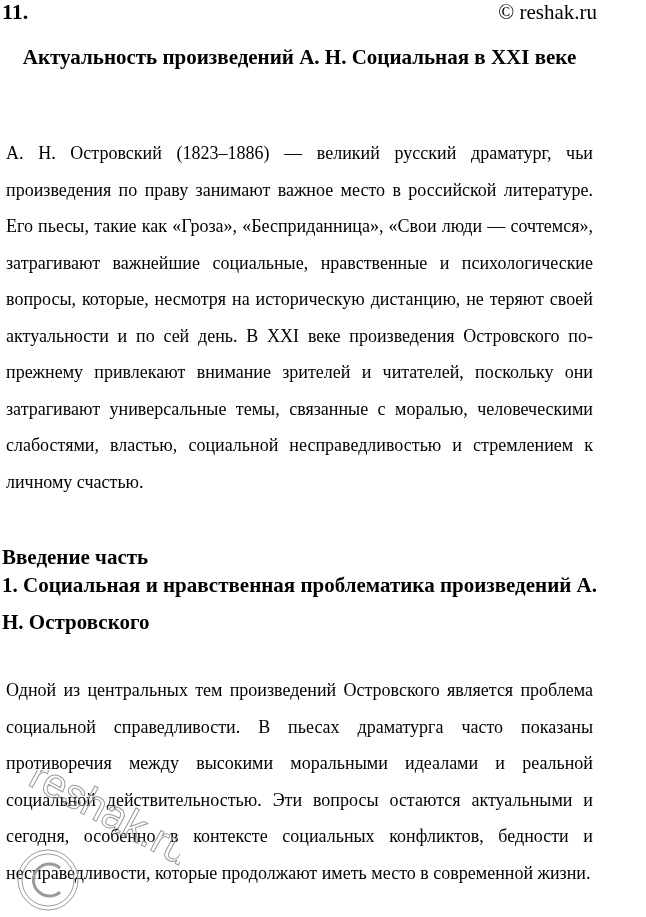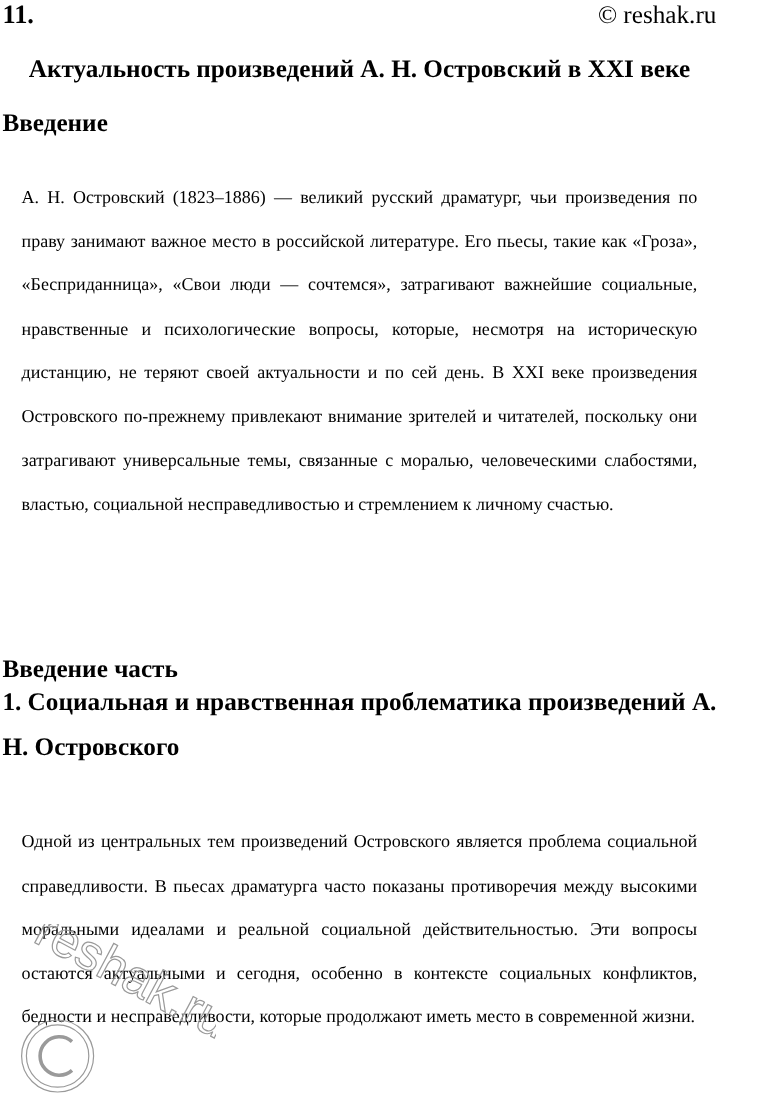--- a/index.html
+++ b/index.html
@@ -65,24 +65,24 @@
     .h-main { top: 539px; }
     .h-sub1 {
       top: 567px;
       text-align: justify;
       text-align-last: left;
     }
     .paragraph {
       position: absolute;
       left: 2px;
       right: 2px;
-      font-size: 15px;
+      font-size: 18px;
       line-height: 36.5px;
       text-align: justify;
-      margin: 16px;
+      margin: 4px;
     }
     .p-intro { top: 131px; }
     .p-main1 { top: 668px; }
     .watermark {
       position: absolute;
       left: -20px;
       top: 770px;
       width: 200px;
       height: 150px;
       pointer-events: none;
@@ -91,23 +91,22 @@
 </head>
 <body>
 
 <div class="page">
 
   <div class="header-row">
     <span class="task-number">11.</span>
     <span class="copyright">© reshak.ru</span>
   </div>
 
-  <h1 class="doc-title">Актуальность произведений А. Н. Островский в XXI веке</h1>
+  <h1 class="doc-title">Актуальность произведений А. Н. Социальная в XXI веке</h1>
 
-  <h2 class="section-heading h-intro">Введение</h2>
 
   <p class="paragraph p-intro">А. Н. Островский (1823–1886) — великий русский драматург, чьи произведения по праву занимают важное место в российской литературе. Его пьесы, такие как «Гроза», «Бесприданница», «Свои люди — сочтемся», затрагивают важнейшие социальные, нравственные и психологические вопросы, которые, несмотря на историческую дистанцию, не теряют своей актуальности и по сей день. В XXI веке произведения Островского по-прежнему привлекают внимание зрителей и читателей, поскольку они затрагивают универсальные темы, связанные с моралью, человеческими слабостями, властью, социальной несправедливостью и стремлением к личному счастью.</p>
 
   <h2 class="section-heading h-main">Введение часть</h2>
 
   <h3 class="section-heading h-sub1">1. Социальная и нравственная проблематика произведений А. Н. Островского</h3>
 
   <p class="paragraph p-main1">Одной из центральных тем произведений Островского является проблема социальной справедливости. В пьесах драматурга часто показаны противоречия между высокими моральными идеалами и реальной социальной действительностью. Эти вопросы остаются актуальными и сегодня, особенно в контексте социальных конфликтов, бедности и несправедливости, которые продолжают иметь место в современной жизни.</p>
 
   <svg class="watermark" viewBox="0 0 200 150" xmlns="http://www.w3.org/2000/svg">

